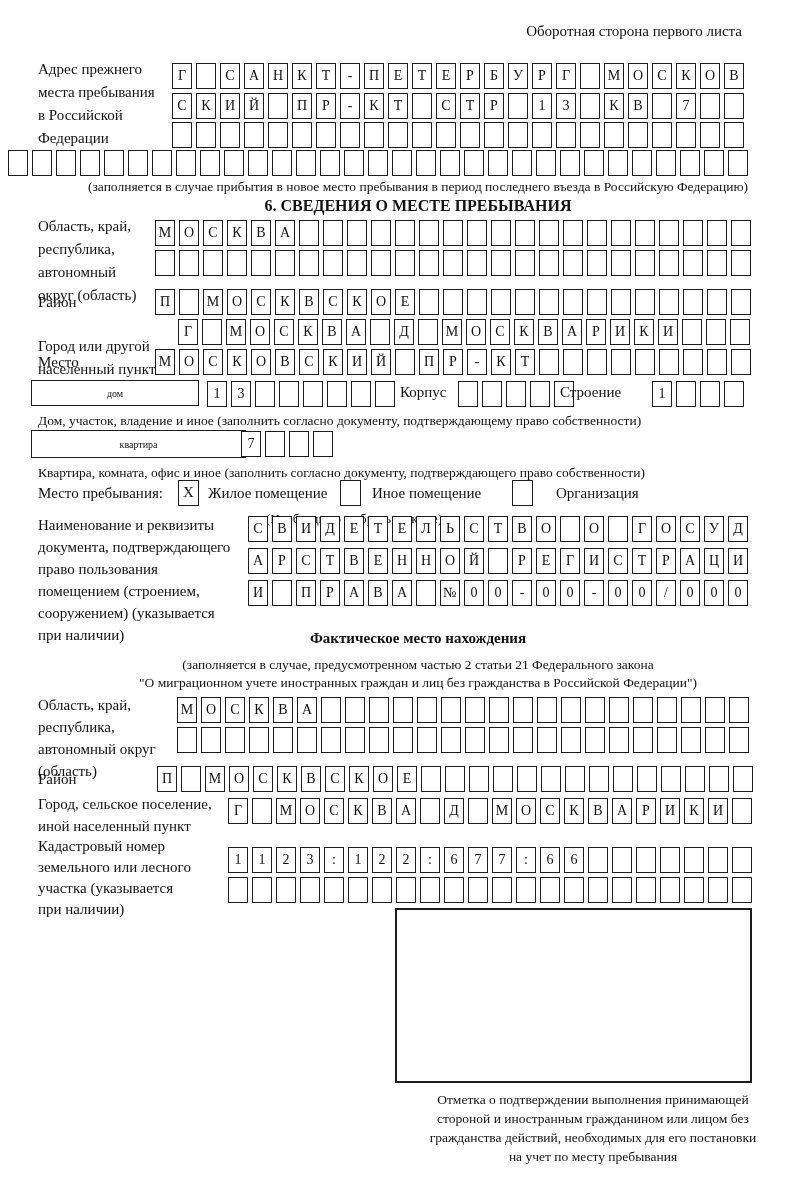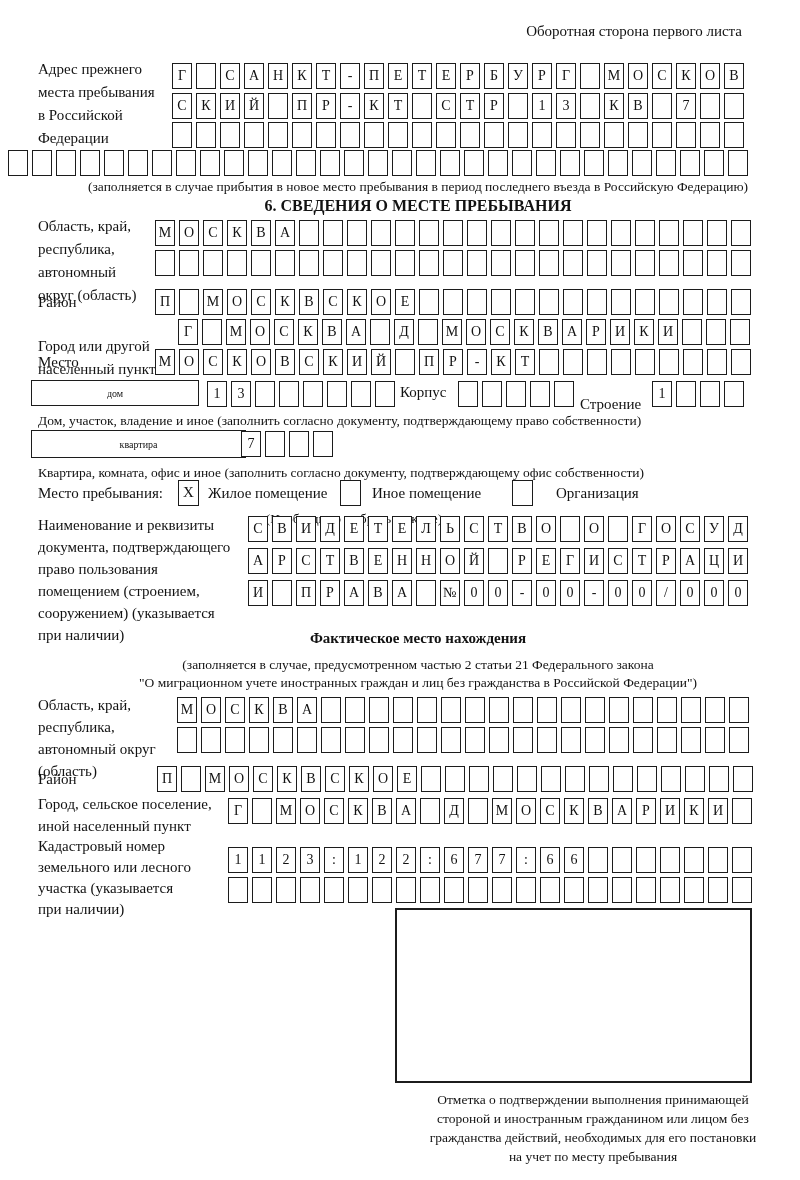--- a/index.html
+++ b/index.html
@@ -312,39 +312,39 @@
     <div class="cell"></div>
   </div>
 <div class="abs label" style="left:400px; top:381px;">Корпус</div>
 <div class="cellrow" style="left:458px; top:381px;">
     <div class="cell"></div>
     <div class="cell"></div>
     <div class="cell"></div>
     <div class="cell"></div>
     <div class="cell"></div>
   </div>
-<div class="abs label" style="left:580px; top:381px;margin-top:12px;">Строение</div>
+<div class="abs label" style="left:560px; top:381px;">Строение</div>
 <div class="cellrow" style="left:652px; top:381px;">
     <div class="cell">1</div>
     <div class="cell"></div>
     <div class="cell"></div>
     <div class="cell"></div>
   </div>
 
 <div class="abs small" style="left:38px; top:412px;">Дом, участок, владение и иное (заполнить согласно документу, подтверждающему право собственности)</div>
 
 <div class="wbox" style="left:31px; top:430px; width:215px; height:28px;">квартира</div>
 <div class="cellrow" style="left:241px; top:431px;">
     <div class="cell">7</div>
     <div class="cell"></div>
     <div class="cell"></div>
     <div class="cell"></div>
   </div>
 
-<div class="abs small" style="left:38px; top:464px;">Квартира, комната, офис и иное (заполнить согласно документу, подтверждающему офис собственности)</div>
+<div class="abs small" style="left:38px; top:464px;">Квартира, комната, офис и иное (заполнить согласно документу, подтверждающего право собственности)</div>
 
 <div class="abs label" style="left:38px; top:482px;">Место пребывания:</div>
 <div class="cbox" style="left:178px; top:480px;">X</div>
 <div class="abs label" style="left:208px; top:482px;">Жилое помещение</div>
 <div class="cbox" style="left:340px; top:480px;"></div>
 <div class="abs label" style="left:372px; top:482px;">Иное помещение</div>
 <div class="cbox" style="left:512px; top:480px;"></div>
 <div class="abs label" style="left:556px; top:482px;">Организация</div>
 
 <div class="abs small center" style="left:0; top:510px; width:672px;">(Необходимо выбрать нужное)</div>

